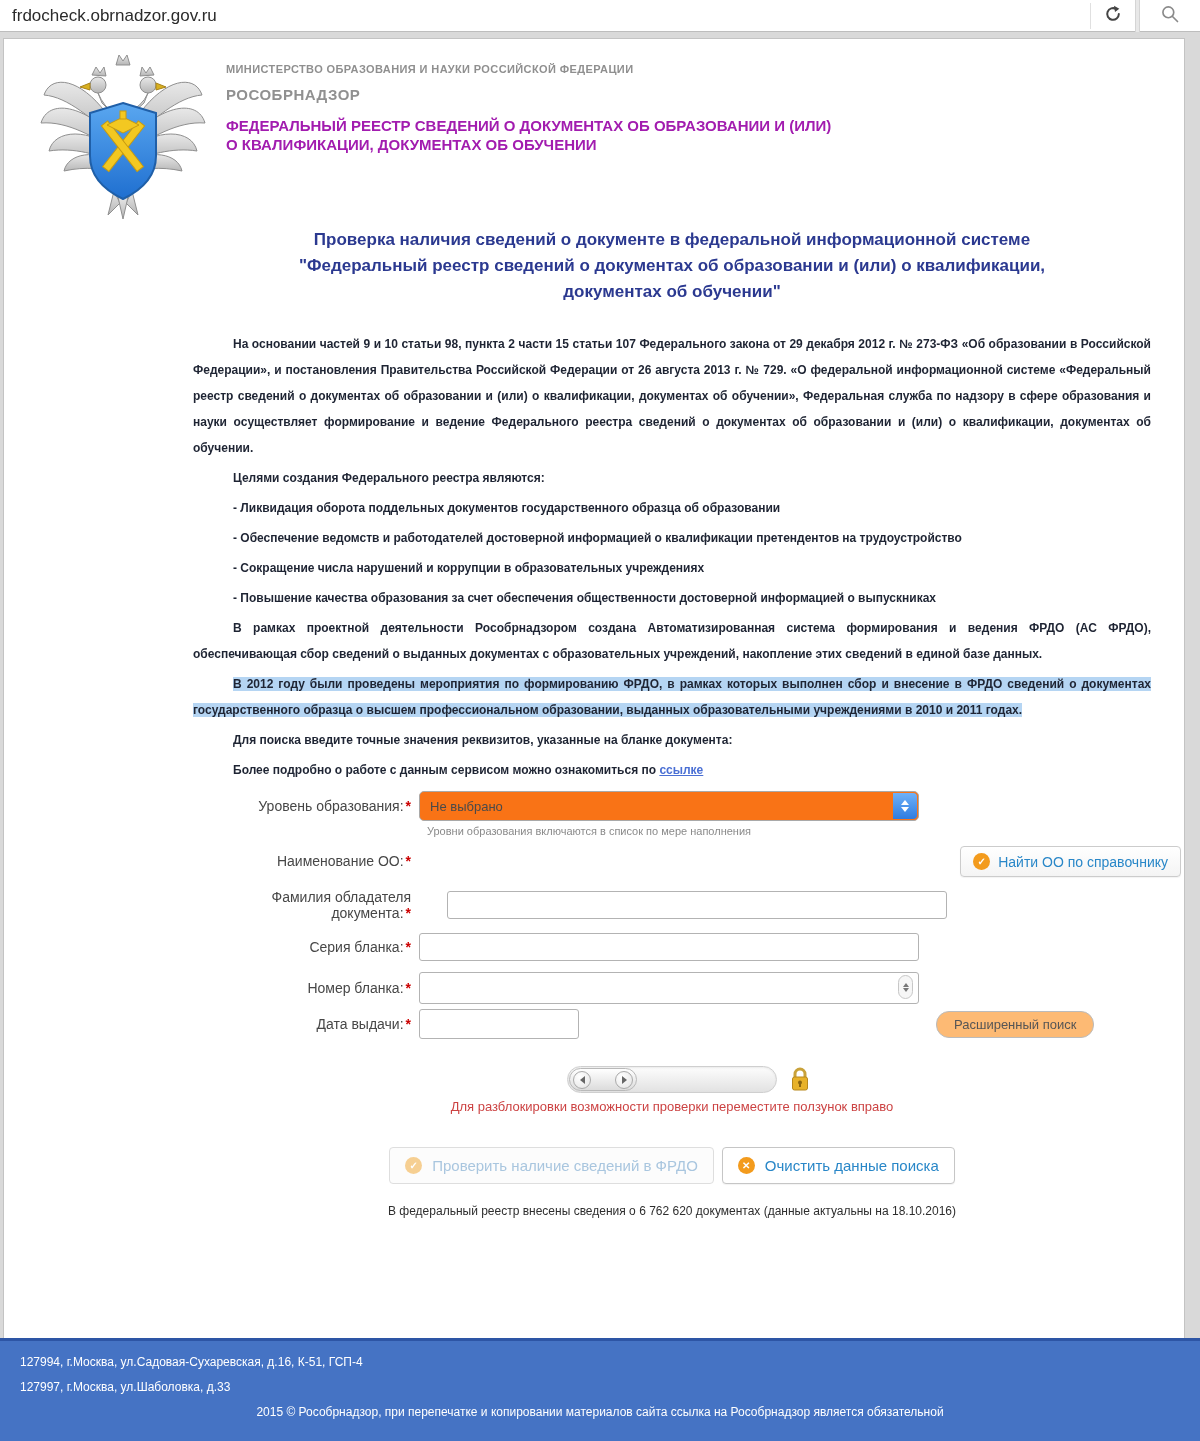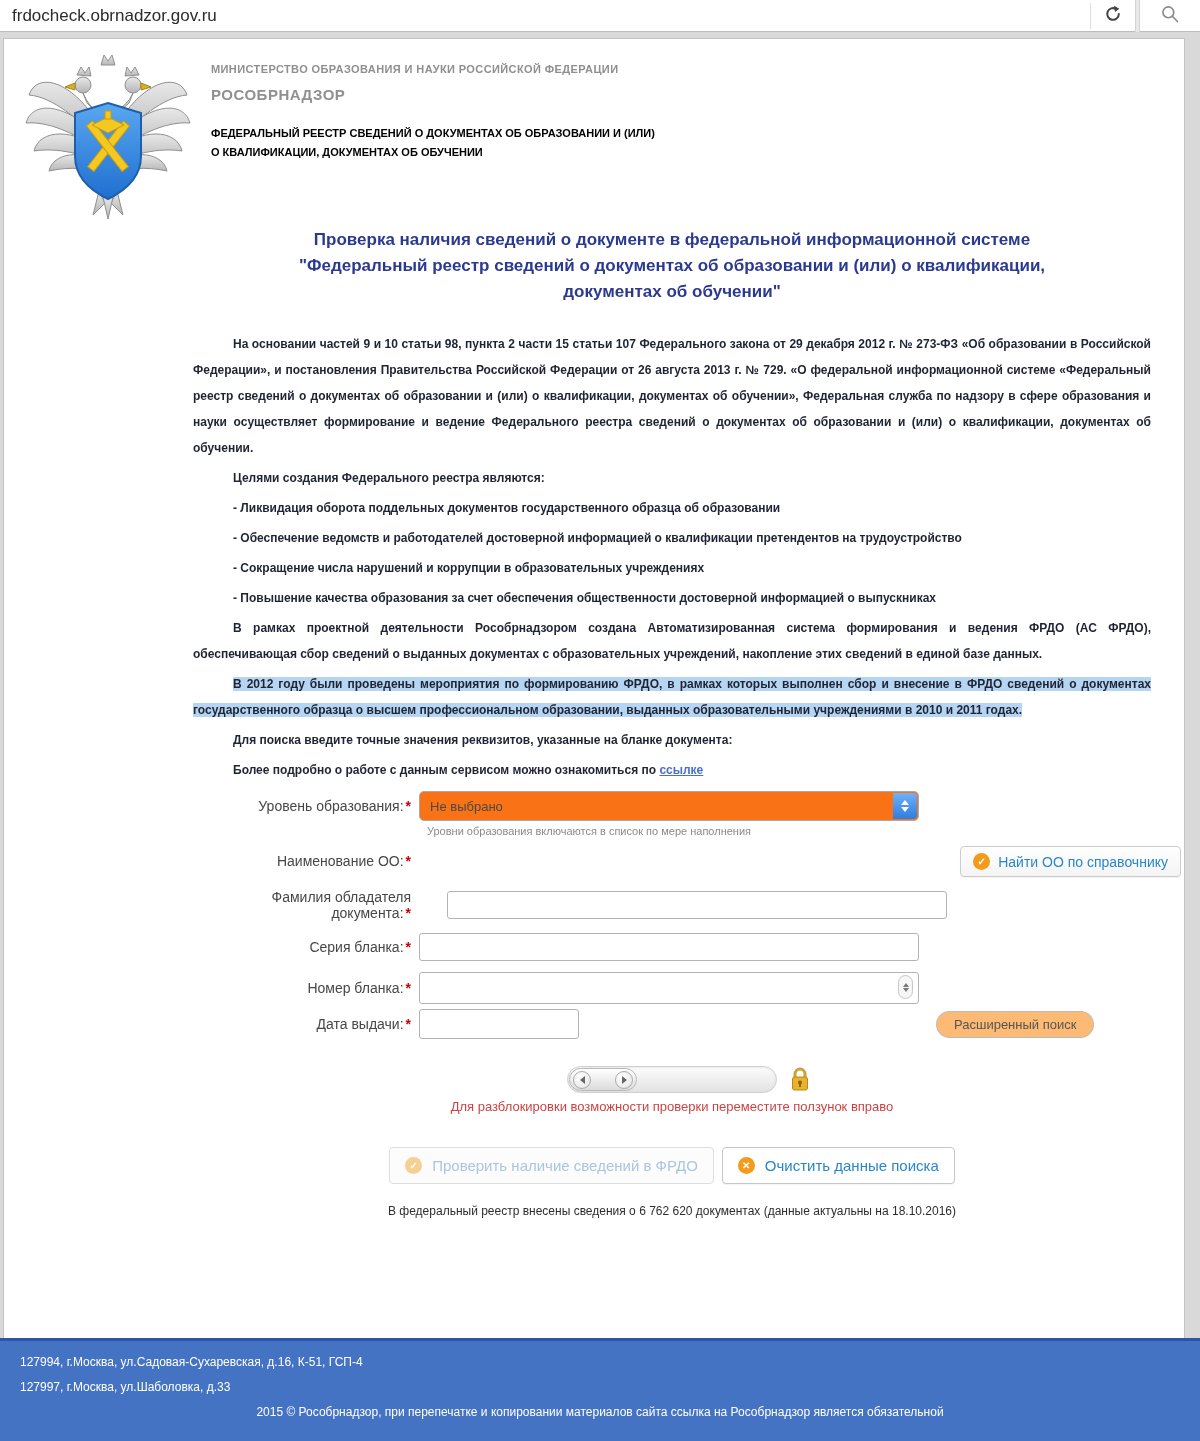--- a/index.html
+++ b/index.html
@@ -22,27 +22,27 @@
   .bar-btn { width:44px; height:32px; display:flex; align-items:center; justify-content:center; cursor:pointer; }
   .bar-sep { width:5px; height:32px; background:#e8e8e8; border-left:1px solid #d5d5d5; border-right:1px solid #d5d5d5; }
 
   
   .page {
     position:absolute; top:38px; left:3px; width:1182px; height:1300px;
     background:#ffffff; border:1px solid #c3c3c3; border-bottom:none;
   }
 
   
-  .site-header { display:flex; padding:12px 0 0 15px; }
+  .site-header { display:flex; padding:12px 0 0 30px; }
   .logo { width:178px; height:168px; flex:0 0 auto; }
   .header-text { padding:12px 0 0 14px; }
   .ministry { font-size:11px; font-weight:bold; letter-spacing:.4px; color:#8f8f8f; }
   .service { font-size:21px; font-weight:bold; color:#141414; line-height:25px; margin-top:9px; }
   .shortname { font-size:15px; font-weight:bold; letter-spacing:.5px; color:#909090; margin-top:11px; }
-  .registry { font-size:11px; font-weight:bold; color:#000000; line-height:19px; margin-top:21px; }
+  .registry { font-size:15px; font-weight:bold; color:#a21caf; line-height:19px; margin-top:13px; }
 
   
   .main { margin-left:189px; width:958px; }
   .page-title {
     margin-top:8px; text-align:center;
     font-size:17px; font-weight:bold; color:#2b3990; line-height:26px;
   }
   .para { font-size:12px; color:#1e2433; line-height:26px; text-align:justify; margin-top:4px;font-weight:bold; }
   .para.first { margin-top:26px; }
   .para.indent { text-indent:40px; }

